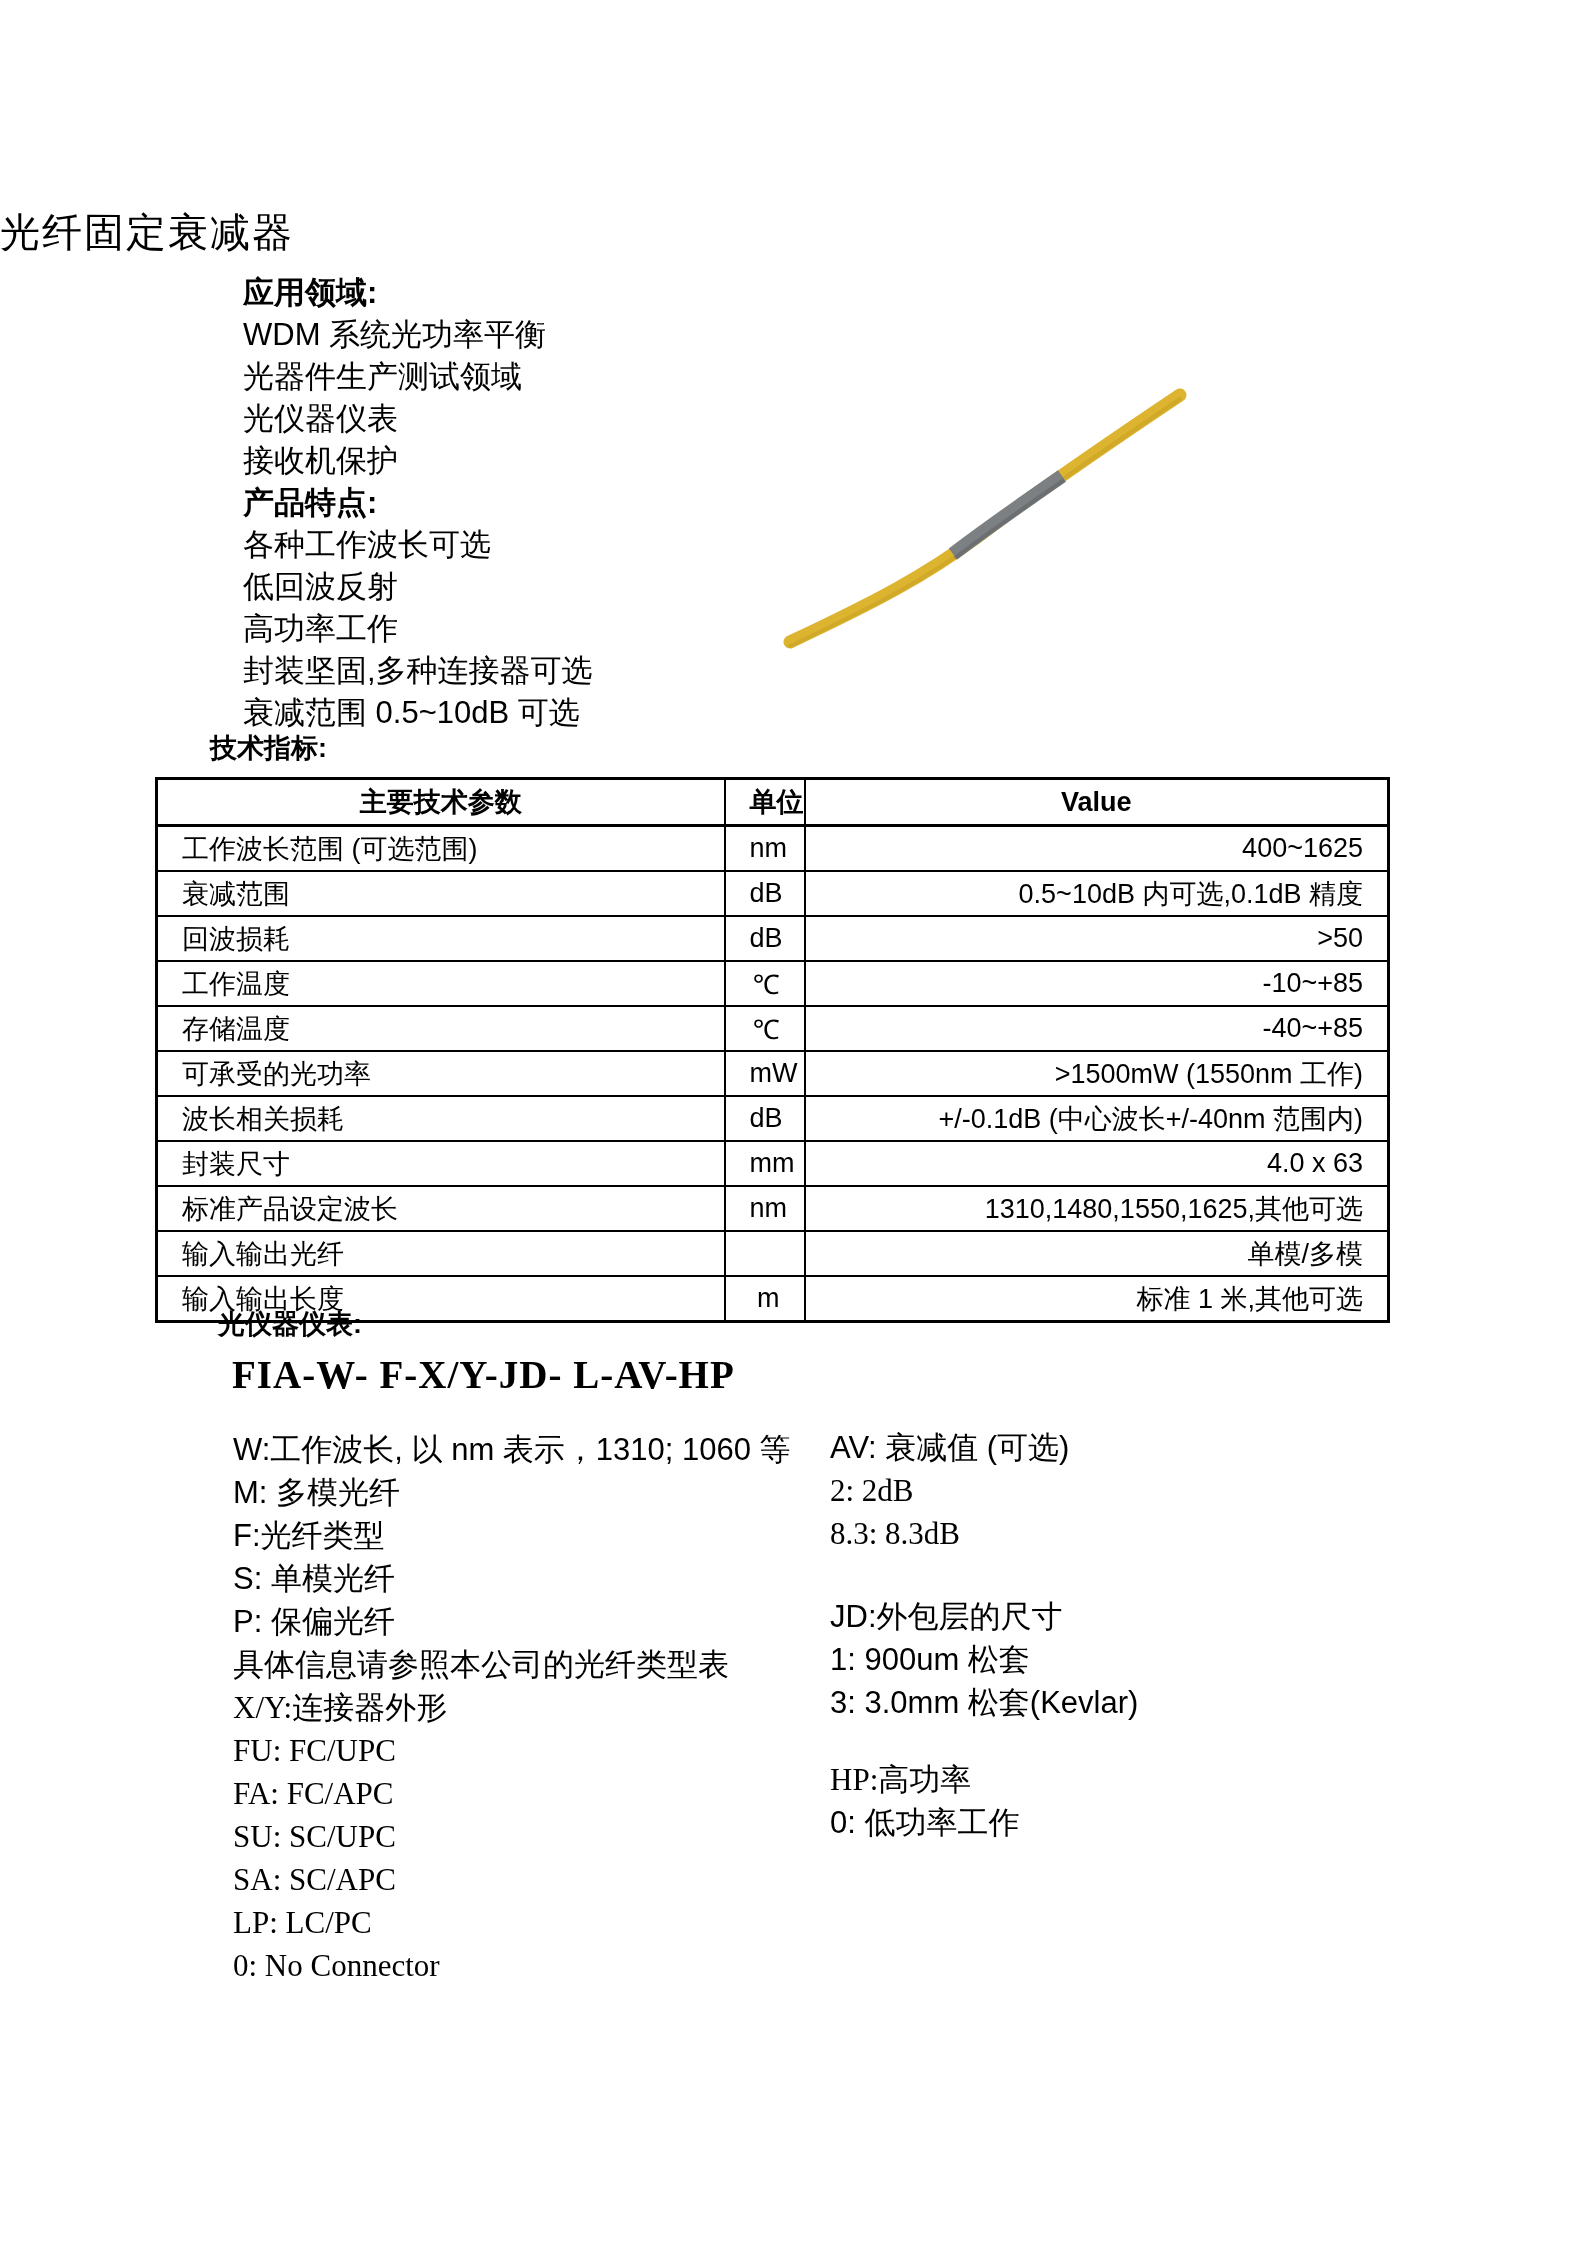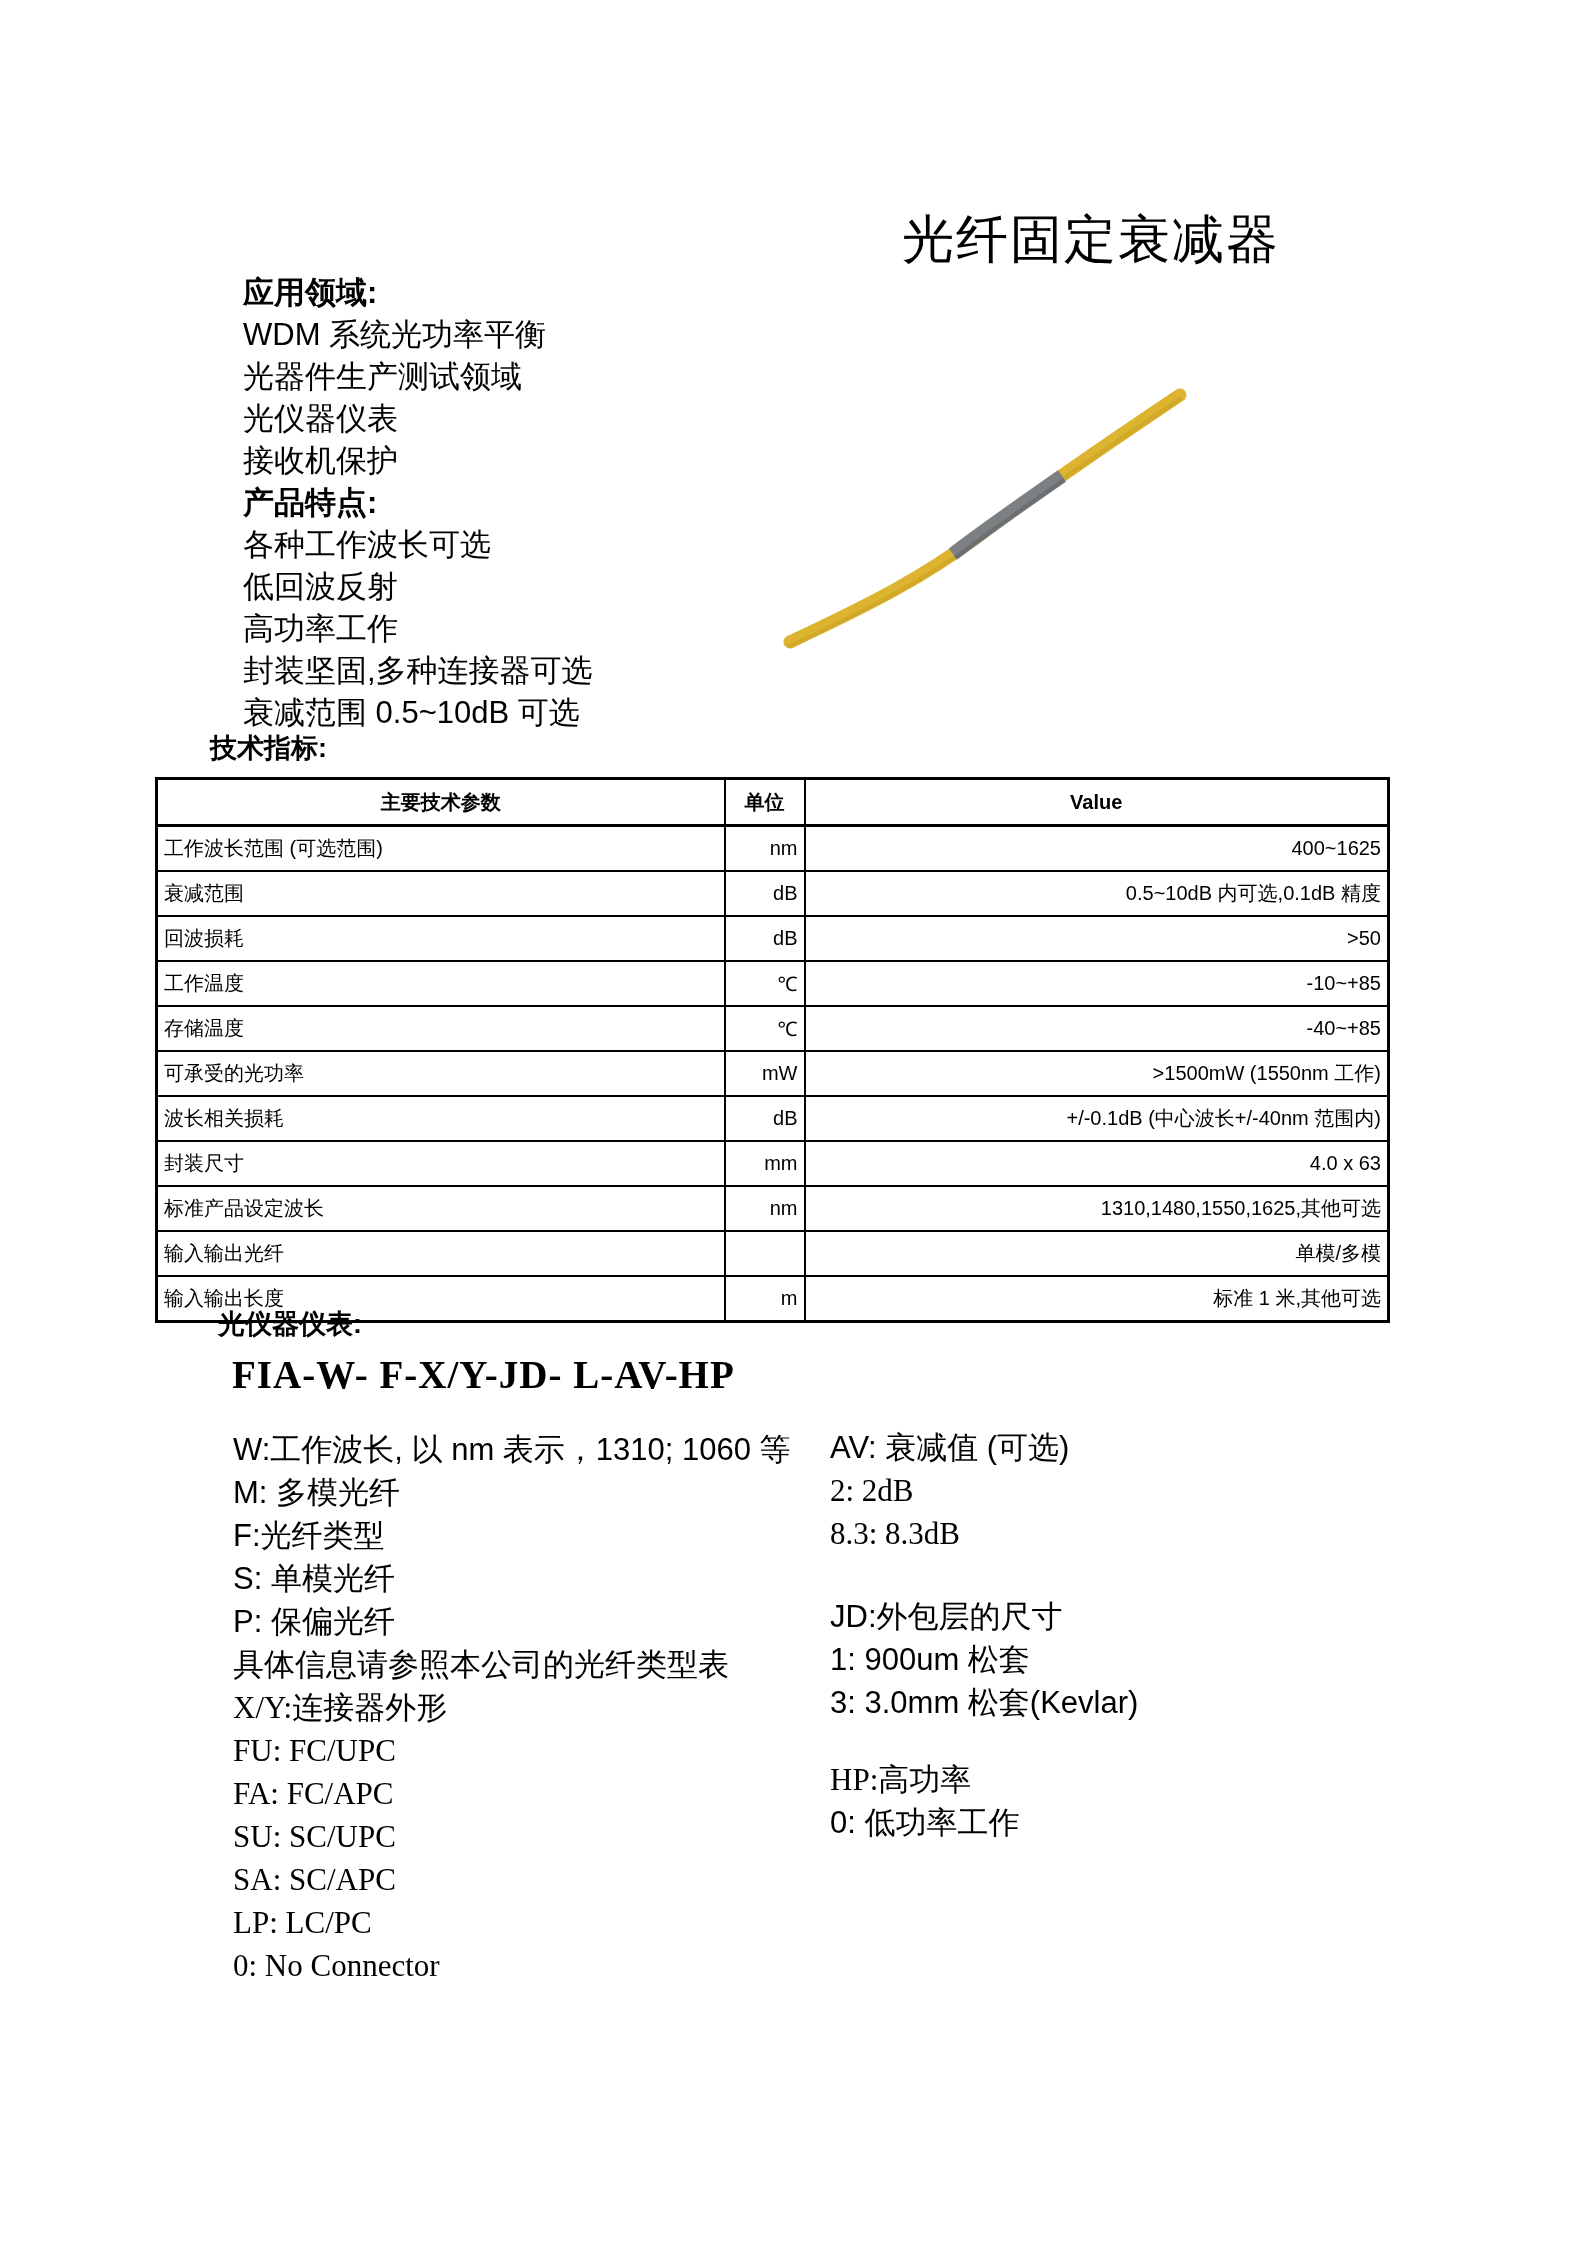--- a/index.html
+++ b/index.html
@@ -5,36 +5,36 @@
   html,body{margin:0;padding:0;}
   body{
     width:1587px;height:2245px;position:relative;background:#ffffff;color:#000;
     font-family:"Liberation Sans",sans-serif;overflow:hidden;
   }
   .abs{position:absolute;}
   .serif{font-family:"Liberation Serif",serif;}
 
   
   .doc-title{
-    top:205px;left:0;width:1280px;text-align:right;
-    font-family:Liberation Serif, serif;font-size:52px;letter-spacing:2px;
+    top:205px;left:0;width:1280px;text-align:left;
+    font-family:Liberation Serif, serif;font-size:40px;letter-spacing:2px;
   }
 
   
   .intro-block{top:272px;left:243px;}
   .line{font-size:31px;line-height:42px;white-space:pre;}
   .heading{font-weight:bold;}
 
   .specs-heading{top:730px;left:210px;font-size:27px;font-weight:bold;}
 
   
   .spec-table-wrap{top:777px;left:155px;}
   table.spec{border-collapse:collapse;table-layout:fixed;width:1232px;}
   table.spec th,table.spec td{
-    border:2px solid #000;font-size:20px;padding:0 6px;height:43px;
+    border:2px solid #000;font-size:27px;padding:0 24px;height:43px;
     overflow:hidden;white-space:nowrap;
   }
   table.spec{border:3px solid #000;}
   table.spec th{height:44px;font-weight:bold;text-align:center;border-bottom:3px solid #000;}
   td.td-param{text-align:left;padding-left:14px;}
   td.td-unit,td.td-value{text-align:right;}
   col.c-param{width:568px;} col.c-unit{width:80px;} col.c-value{width:584px;}
 
   
   .order-heading{top:1306px;left:218px;font-size:27px;font-weight:bold;}

